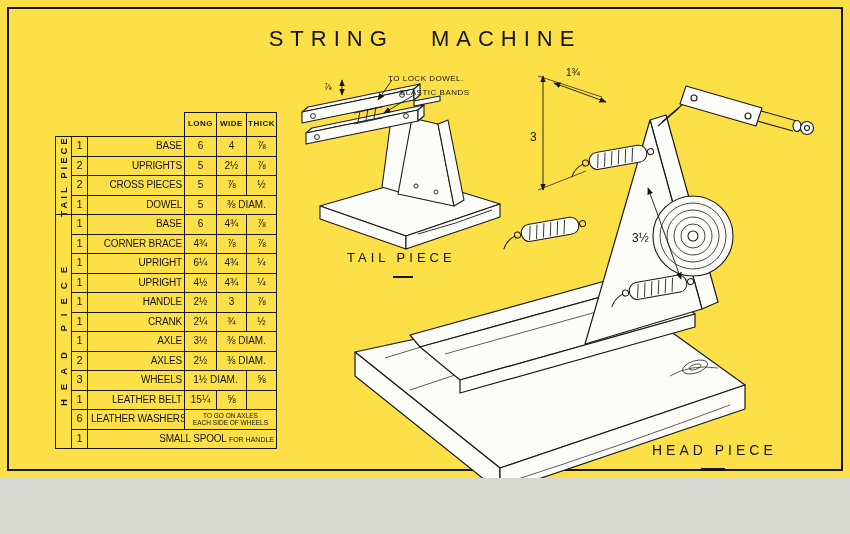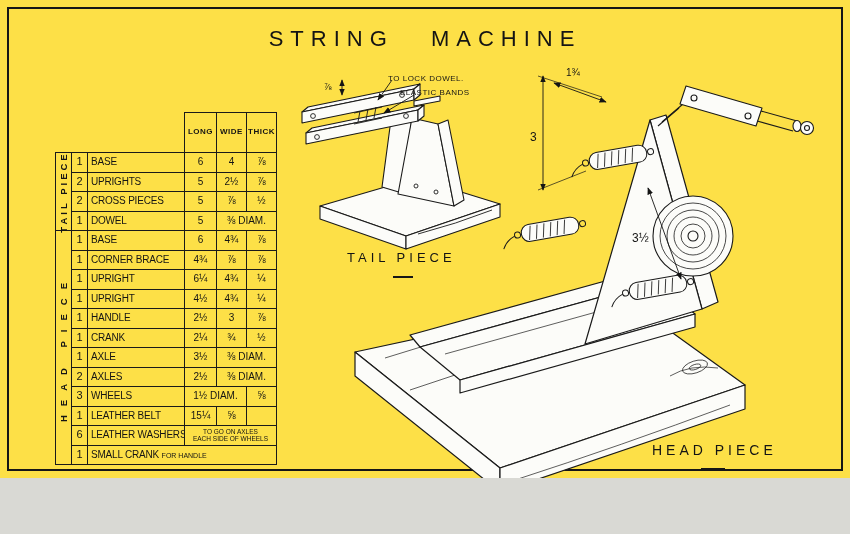--- a/index.html
+++ b/index.html
@@ -9,23 +9,23 @@
   .title{position:absolute;top:26px;left:0;width:100%;text-align:center;
          font-size:22px;letter-spacing:7px;word-spacing:24px;font-weight:500;}
   .abs{position:absolute;}
   .lbl{position:absolute;font-size:8px;font-weight:400;letter-spacing:.5px;white-space:nowrap;}
   .cap{position:absolute;font-size:13px;letter-spacing:4px;font-weight:500;white-space:nowrap;}
   .dash{position:absolute;height:2px;background:#161616;}
 
   #parts{position:absolute;left:55px;top:112px;border-collapse:collapse;table-layout:fixed;width:221px;}
   #parts td,#parts th{border:1px solid #1a1a1a;padding:0 2px;height:18.5px;font-size:11px;
         line-height:1.05;text-align:center;white-space:nowrap;overflow:hidden;}
-  #parts th{font-size:8px;font-weight:700;height:15px;letter-spacing:.5px;padding:12px 1px;}
+  #parts th{font-size:8px;font-weight:700;height:15px;letter-spacing:.5px;padding:4px 1px;}
   #parts td.nb{border:none;background:transparent;}
-  #parts td.nm{text-align:left;font-size:10px;letter-spacing:-.2px;padding-left:3px;}
+  #parts td.nm{text-align:right;font-size:10px;letter-spacing:-.2px;padding-left:3px;}
   #parts td.dm{font-size:10px;}
   #parts td.grp{position:relative;overflow:visible;padding:0;}
   #parts td.grp span{position:absolute;left:50%;top:50%;white-space:nowrap;
         transform:translate(-50%,-50%) rotate(-90deg);font-size:9.5px;font-weight:600;letter-spacing:3px;}
   #parts td.grp span.vhead{letter-spacing:9px;}
   #parts .sm{font-size:6.5px;line-height:1.15;letter-spacing:0;}
   .sm2{font-size:7px;font-weight:400;letter-spacing:0;}
   svg text{font-family:"Liberation Sans",sans-serif;fill:#141414;}
 </style>
 </head>
@@ -158,21 +158,21 @@
       <td>6</td>
       <td class="nm" style="font-size:10px">LEATHER WASHERS</td>
       <td class="sm" colspan="3">
         <div>TO GO ON AXLES</div>
         <div>EACH SIDE OF WHEELS</div>
       </td>
     </tr>
     <tr>
       <td>1</td>
       <td class="nm" colspan="4">
-        <span>SMALL CRANK</span>
+        <span>SMALL SPOOL</span>
         <span class="sm2">FOR HANDLE</span>
       </td>
     </tr>
   </tbody>
     </table>
 
   <svg class="abs" style="left:296px;top:66px" width="215" height="205" viewBox="0 0 215 205">
     <defs>
       <marker id="ah" markerWidth="8" markerHeight="8" viewBox="0 0 10 10" refX="9" refY="5" orient="auto-start-reverse">
         <path d="M0,1 L10,5 L0,9 Z" fill="#141414"></path>

